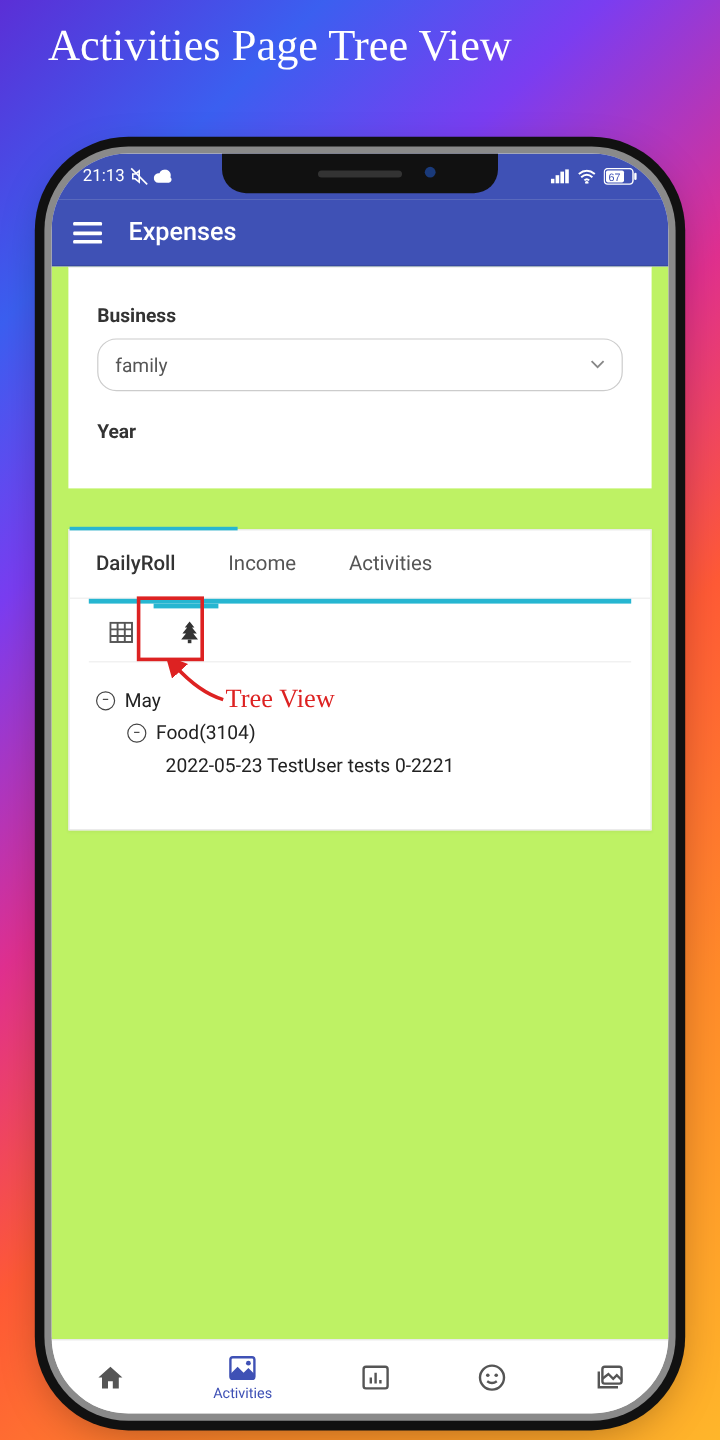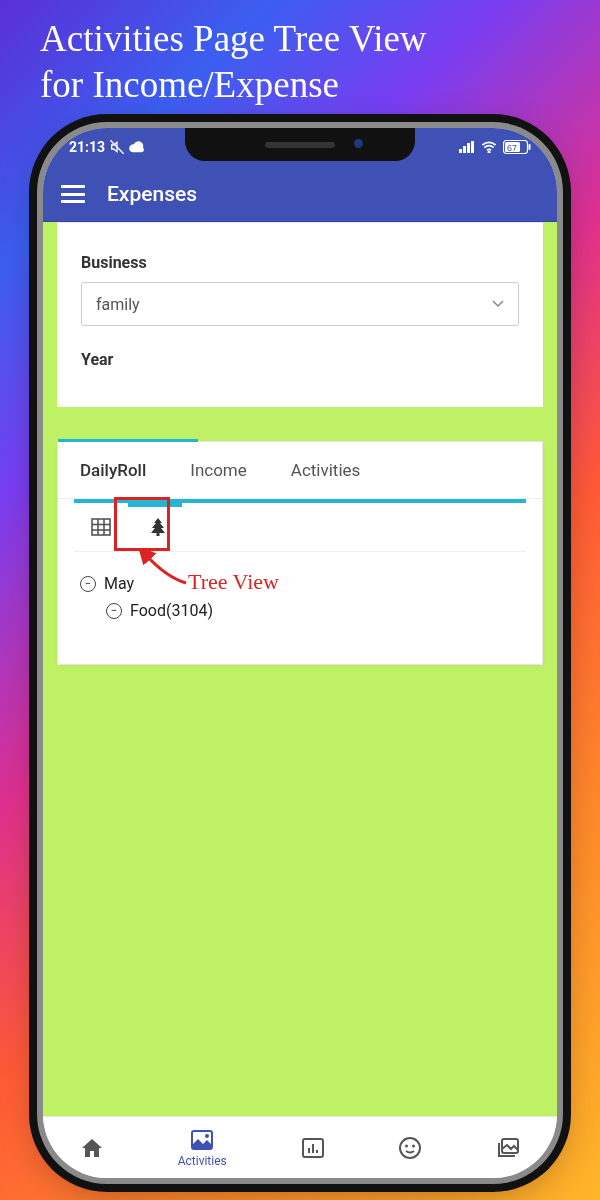--- a/index.html
+++ b/index.html
@@ -40,21 +40,21 @@
   content: ""; position: absolute; left: calc(50% + 54px); top: 11px;
   width: 9px; height: 9px; background: #1a3a7a; border-radius: 50%;
 }
 
 .status-bar {
   position: absolute; top: 0; left: 0; right: 0; height: 38px;
   background: #3f51b5; color: #fff; z-index: 40;
   display: flex; align-items: center; justify-content: space-between;
   padding: 0 26px; font-size: 14px;
 }
-.status-left { display:flex; align-items:center; gap:4px;font-weight:bold; }
+.status-left { display:flex; align-items:center; gap:4px; }
 .status-right { display:flex; align-items:center; gap:6px; }
 
 .app-bar {
   position: absolute; top: 38px; left: 0; right: 0; height: 56px;
   background: #3f51b5; color:#fff; display:flex; align-items:center; gap:22px;
   padding: 0 18px; z-index:30;
   box-shadow: inset 0 -1px 0 rgba(0,0,0,.15);
 }
 .hamburger { width:24px; height:18px; display:flex; flex-direction:column; justify-content:space-between; cursor:pointer; }
 .hamburger span { display:block; height:3px; background:#fff; border-radius:1px; }
@@ -64,21 +64,21 @@
   position:absolute; top:94px; bottom:62px; left:0; right:0;
   background:#bef264; overflow:hidden;
 }
 
 .form-card {
   margin: 0 14px; background:#fff; padding: 30px 24px 28px;
   border-top: 1px solid #e8e8e8;
 }
 .form-label { font-size:16px; font-weight:700; color:#333; margin-bottom:10px; }
 .select {
-  width:100%; height:44px; border:1px solid #ccc; border-radius:3px;
+  width:100%; height:44px; border:1px solid #ccc; border-radius:16px;
   background:#fff; padding:0 14px; display:flex; align-items:center; justify-content:space-between;
   color:#555; font-size:16px; cursor:pointer; margin-bottom:24px;
 }
 .chevron { color:#888; font-size:14px; }
 .btn-search {
   background:#3b8fb5; color:#fff; border:none; border-radius:4px;
   padding:12px 22px; font-size:17px; cursor:pointer; margin-top:4px;
 }
 
 .results-card {
@@ -140,21 +140,20 @@
 .nav-label { font-size:12px; }
 
 svg { display:block; }
 </style>
 </head>
 <body>
 
 <div class="bg">
   <div class="page-title">
     <span>Activities Page Tree View</span><br>
-    <span>for Income/Expense</span>
   </div>
 
   <div class="phone">
     <div class="notch"></div>
 
     <div class="status-bar">
       <div class="status-left">
         <span>21:13</span>
         <span>
           <svg width="16" height="16" viewBox="0 0 24 24" fill="none" stroke="#fff" stroke-width="2">
@@ -262,20 +261,23 @@
 
           <div class="tree" style="margin-top:10px;">
             <div class="tree-row">
               <span class="collapse-icon">−</span>
               <span>May</span>
             </div>
             <div class="tree-row tree-child">
               <span class="collapse-icon">−</span>
               <span>Food(3104)</span>
             </div>
+            <div class="tree-leaf">
+              <span>2022-05-23 TestUser tests 0-2221</span>
+            </div>
           </div>
         </div>
       </div>
 
     </div>
 
     <div class="bottom-nav">
       <div class="nav-item">
         <span class="nav-icon">
           <svg width="24" height="22" viewBox="0 0 24 22" fill="#555">

